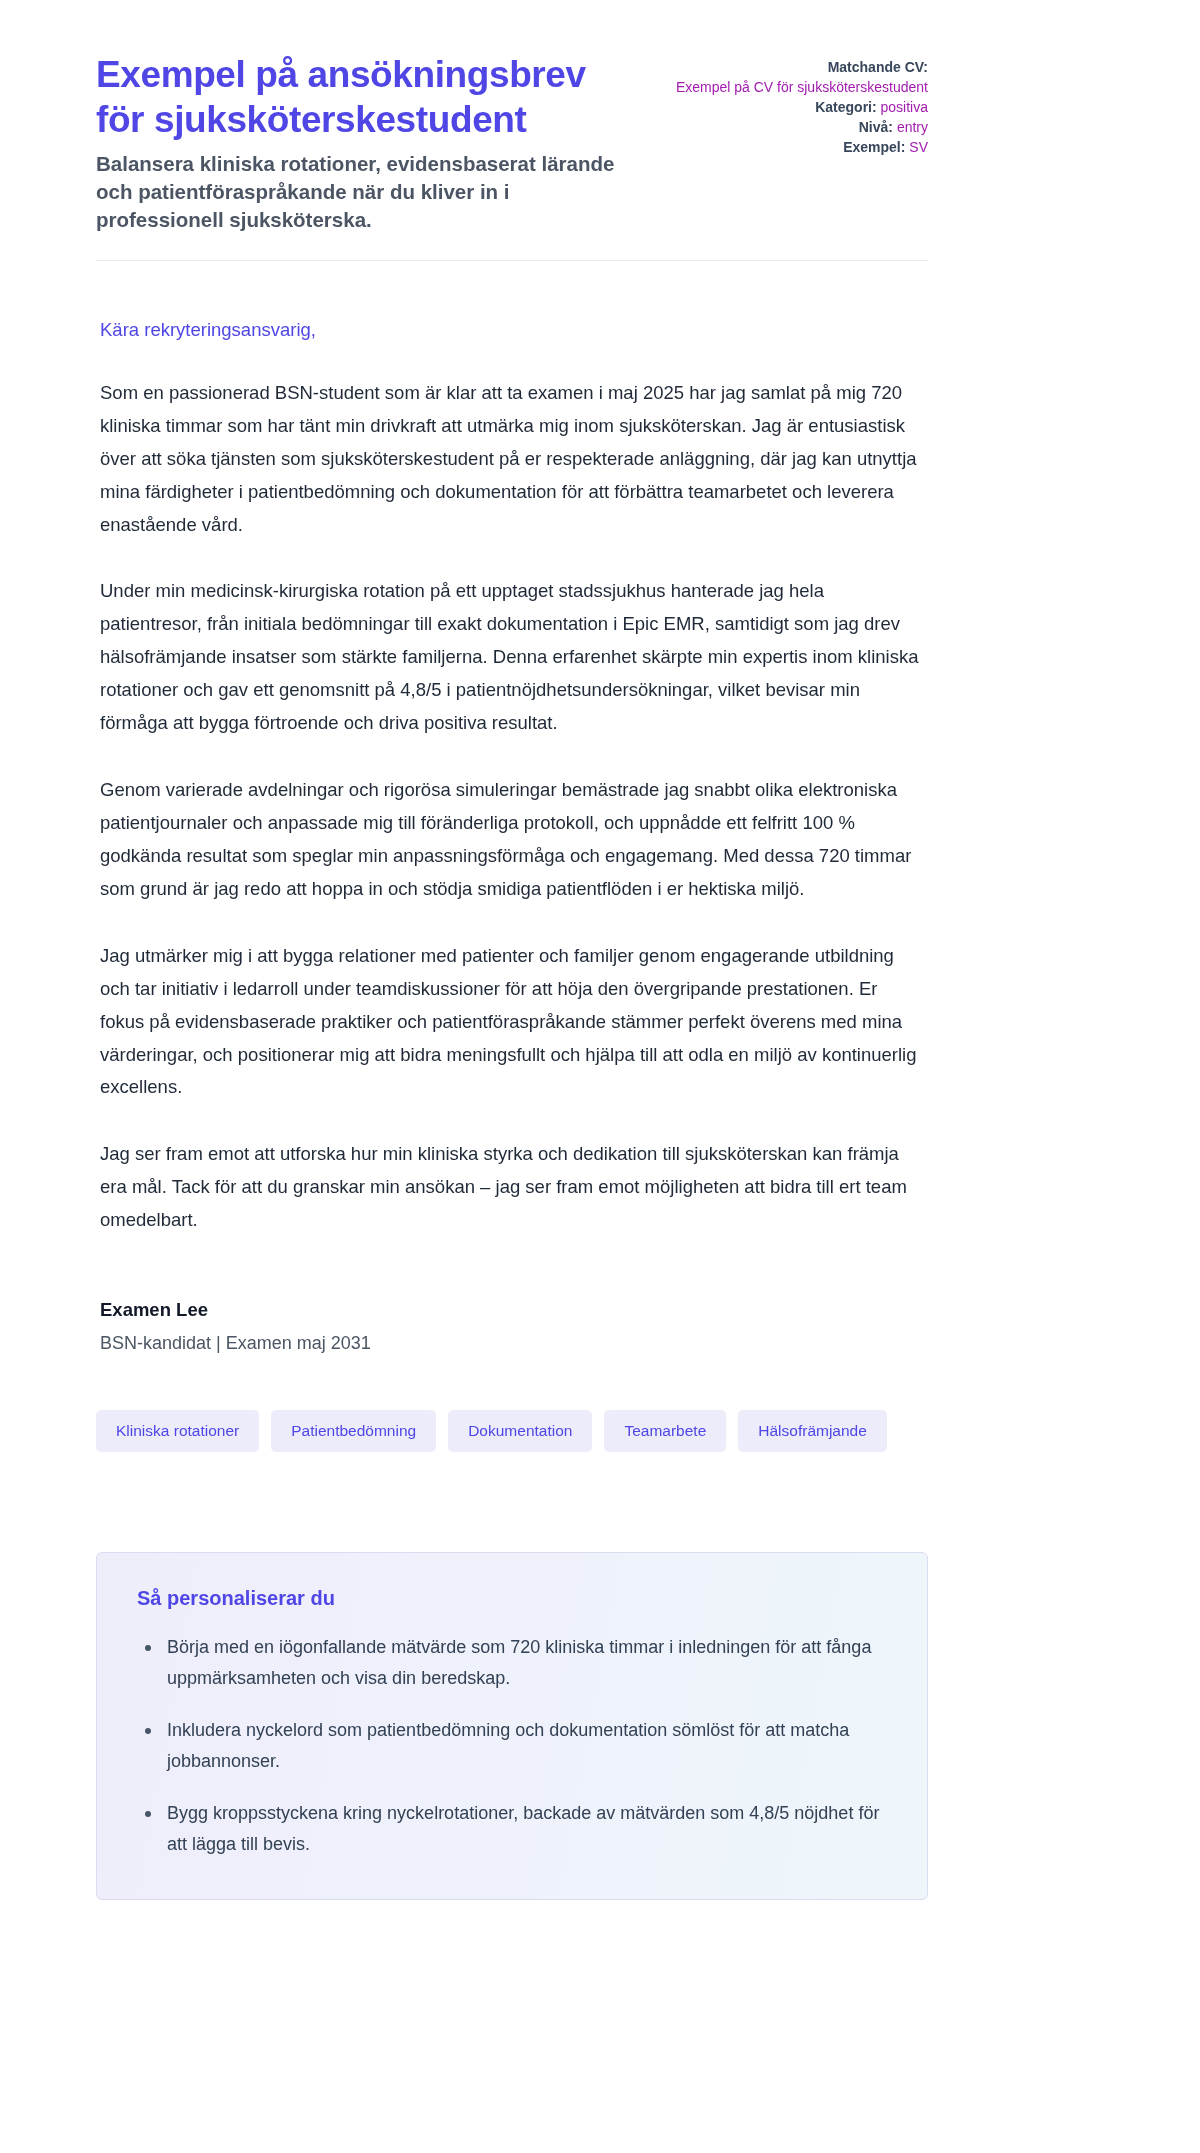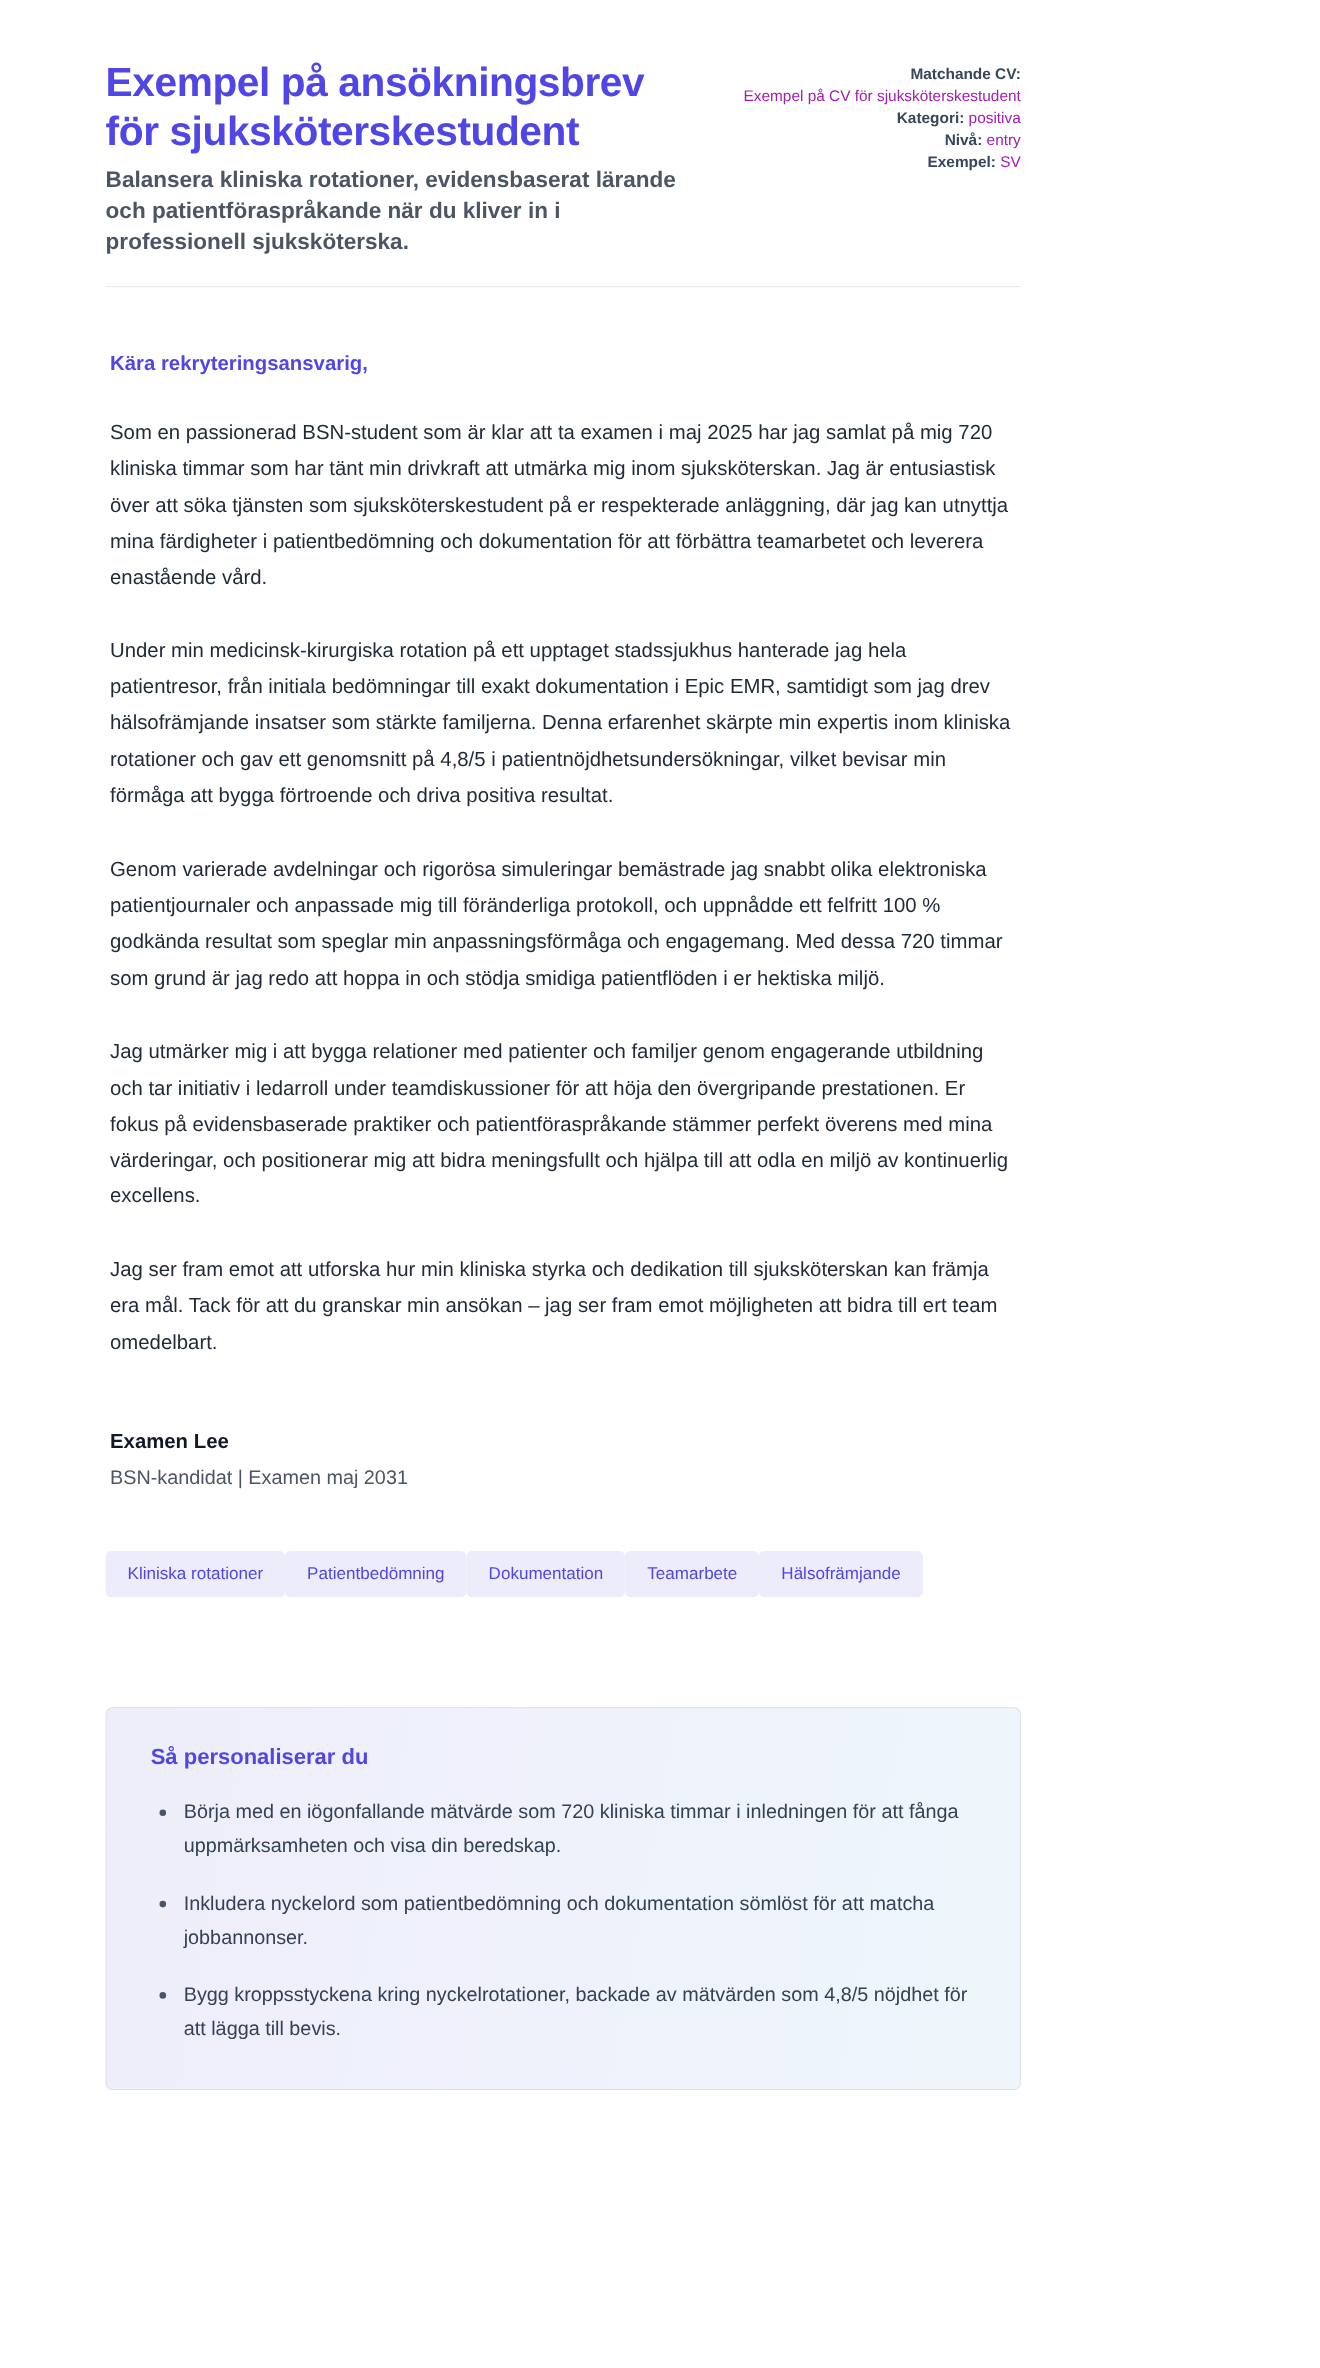--- a/index.html
+++ b/index.html
@@ -66,21 +66,21 @@
     background: #e9e9ee;
     border: 0;
     margin: 0 0 58px 0;
   }
 
   
   .letter { padding: 0 4px; }
   .salutation {
     margin: 0 0 36px 0;
     font-size: 18.5px;
-    font-weight: 700;
+    font-weight: 400;
     color: #4f46e5;
   }
   .letter p.body-para {
     margin: 0 0 34px 0;
     font-size: 18.5px;
     line-height: 1.78;
     color: #1f2937;
     max-width: 960px;
   }
 
@@ -96,20 +96,21 @@
   .sign-role {
     margin: 12px 0 0 0;
     font-size: 18px;
     color: #4b5563;
   }
 
   
   .tag-row {
     display: flex;
     flex-wrap: wrap;
+    gap: 12px;
     margin-top: 56px;
   }
   .tag-chip {
     background: #edecfb;
     color: #4f46e5;
     font-size: 15.5px;
     line-height: 1;
     padding: 13px 20px;
     border-radius: 5px;
     white-space: nowrap;

